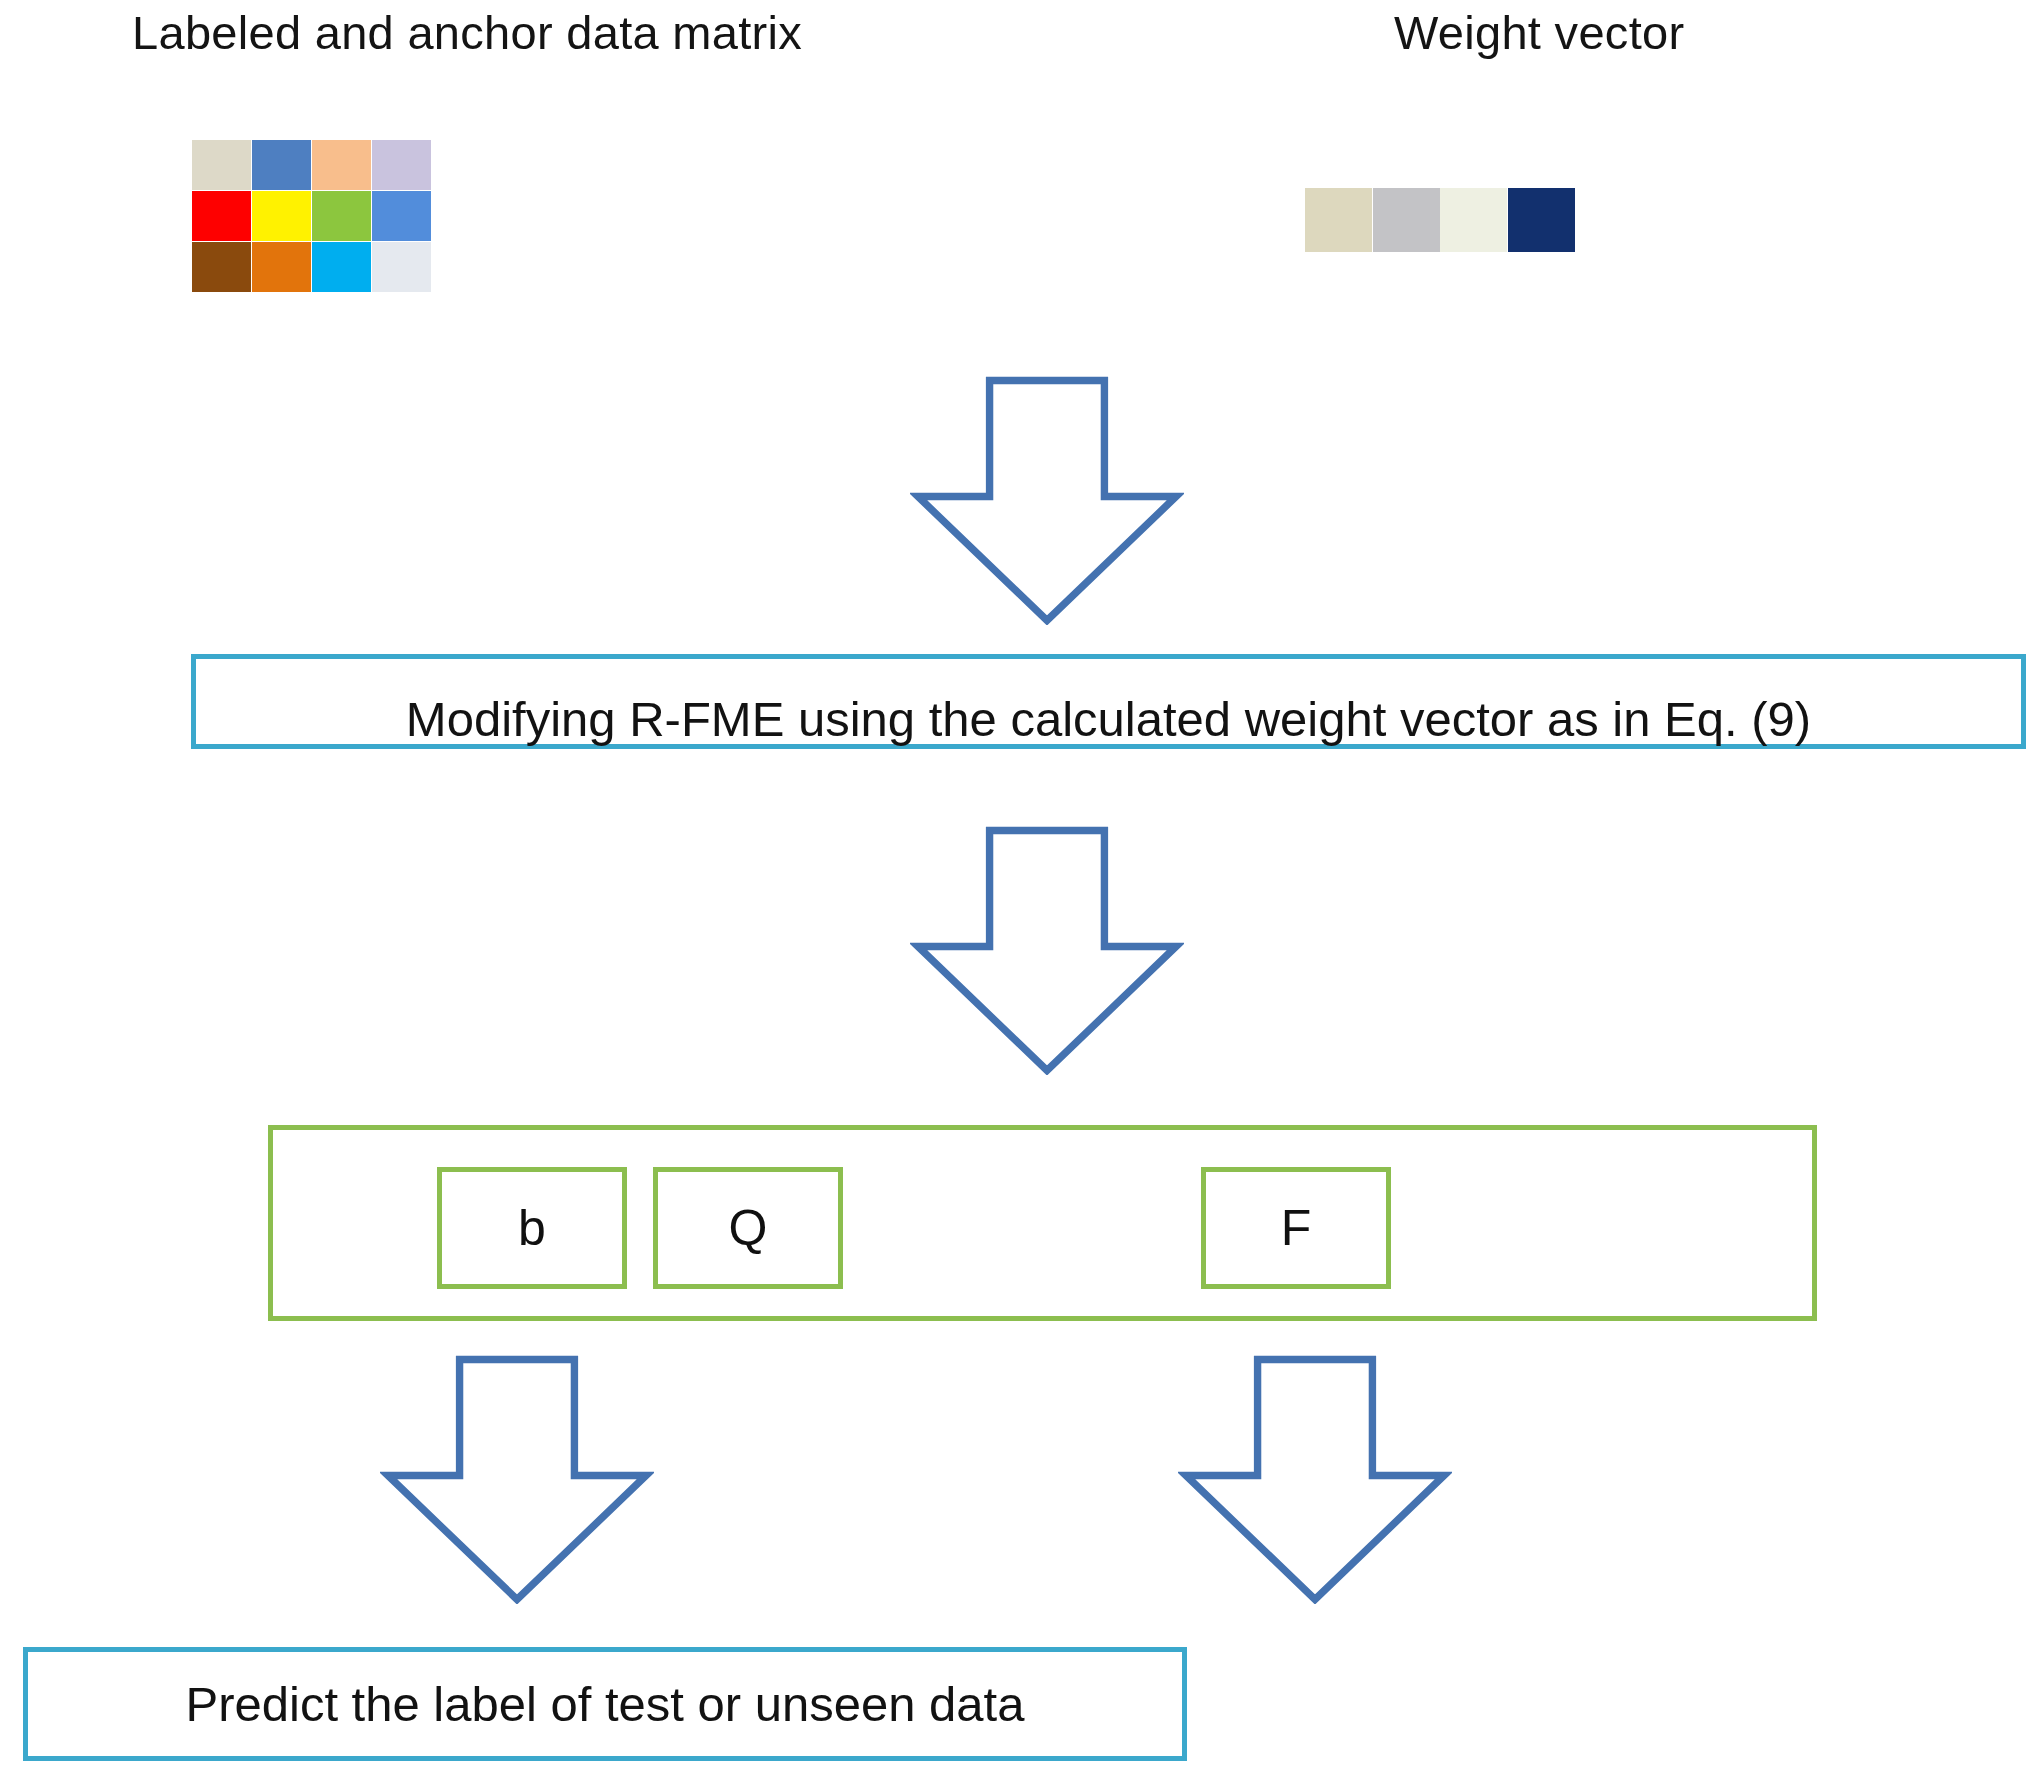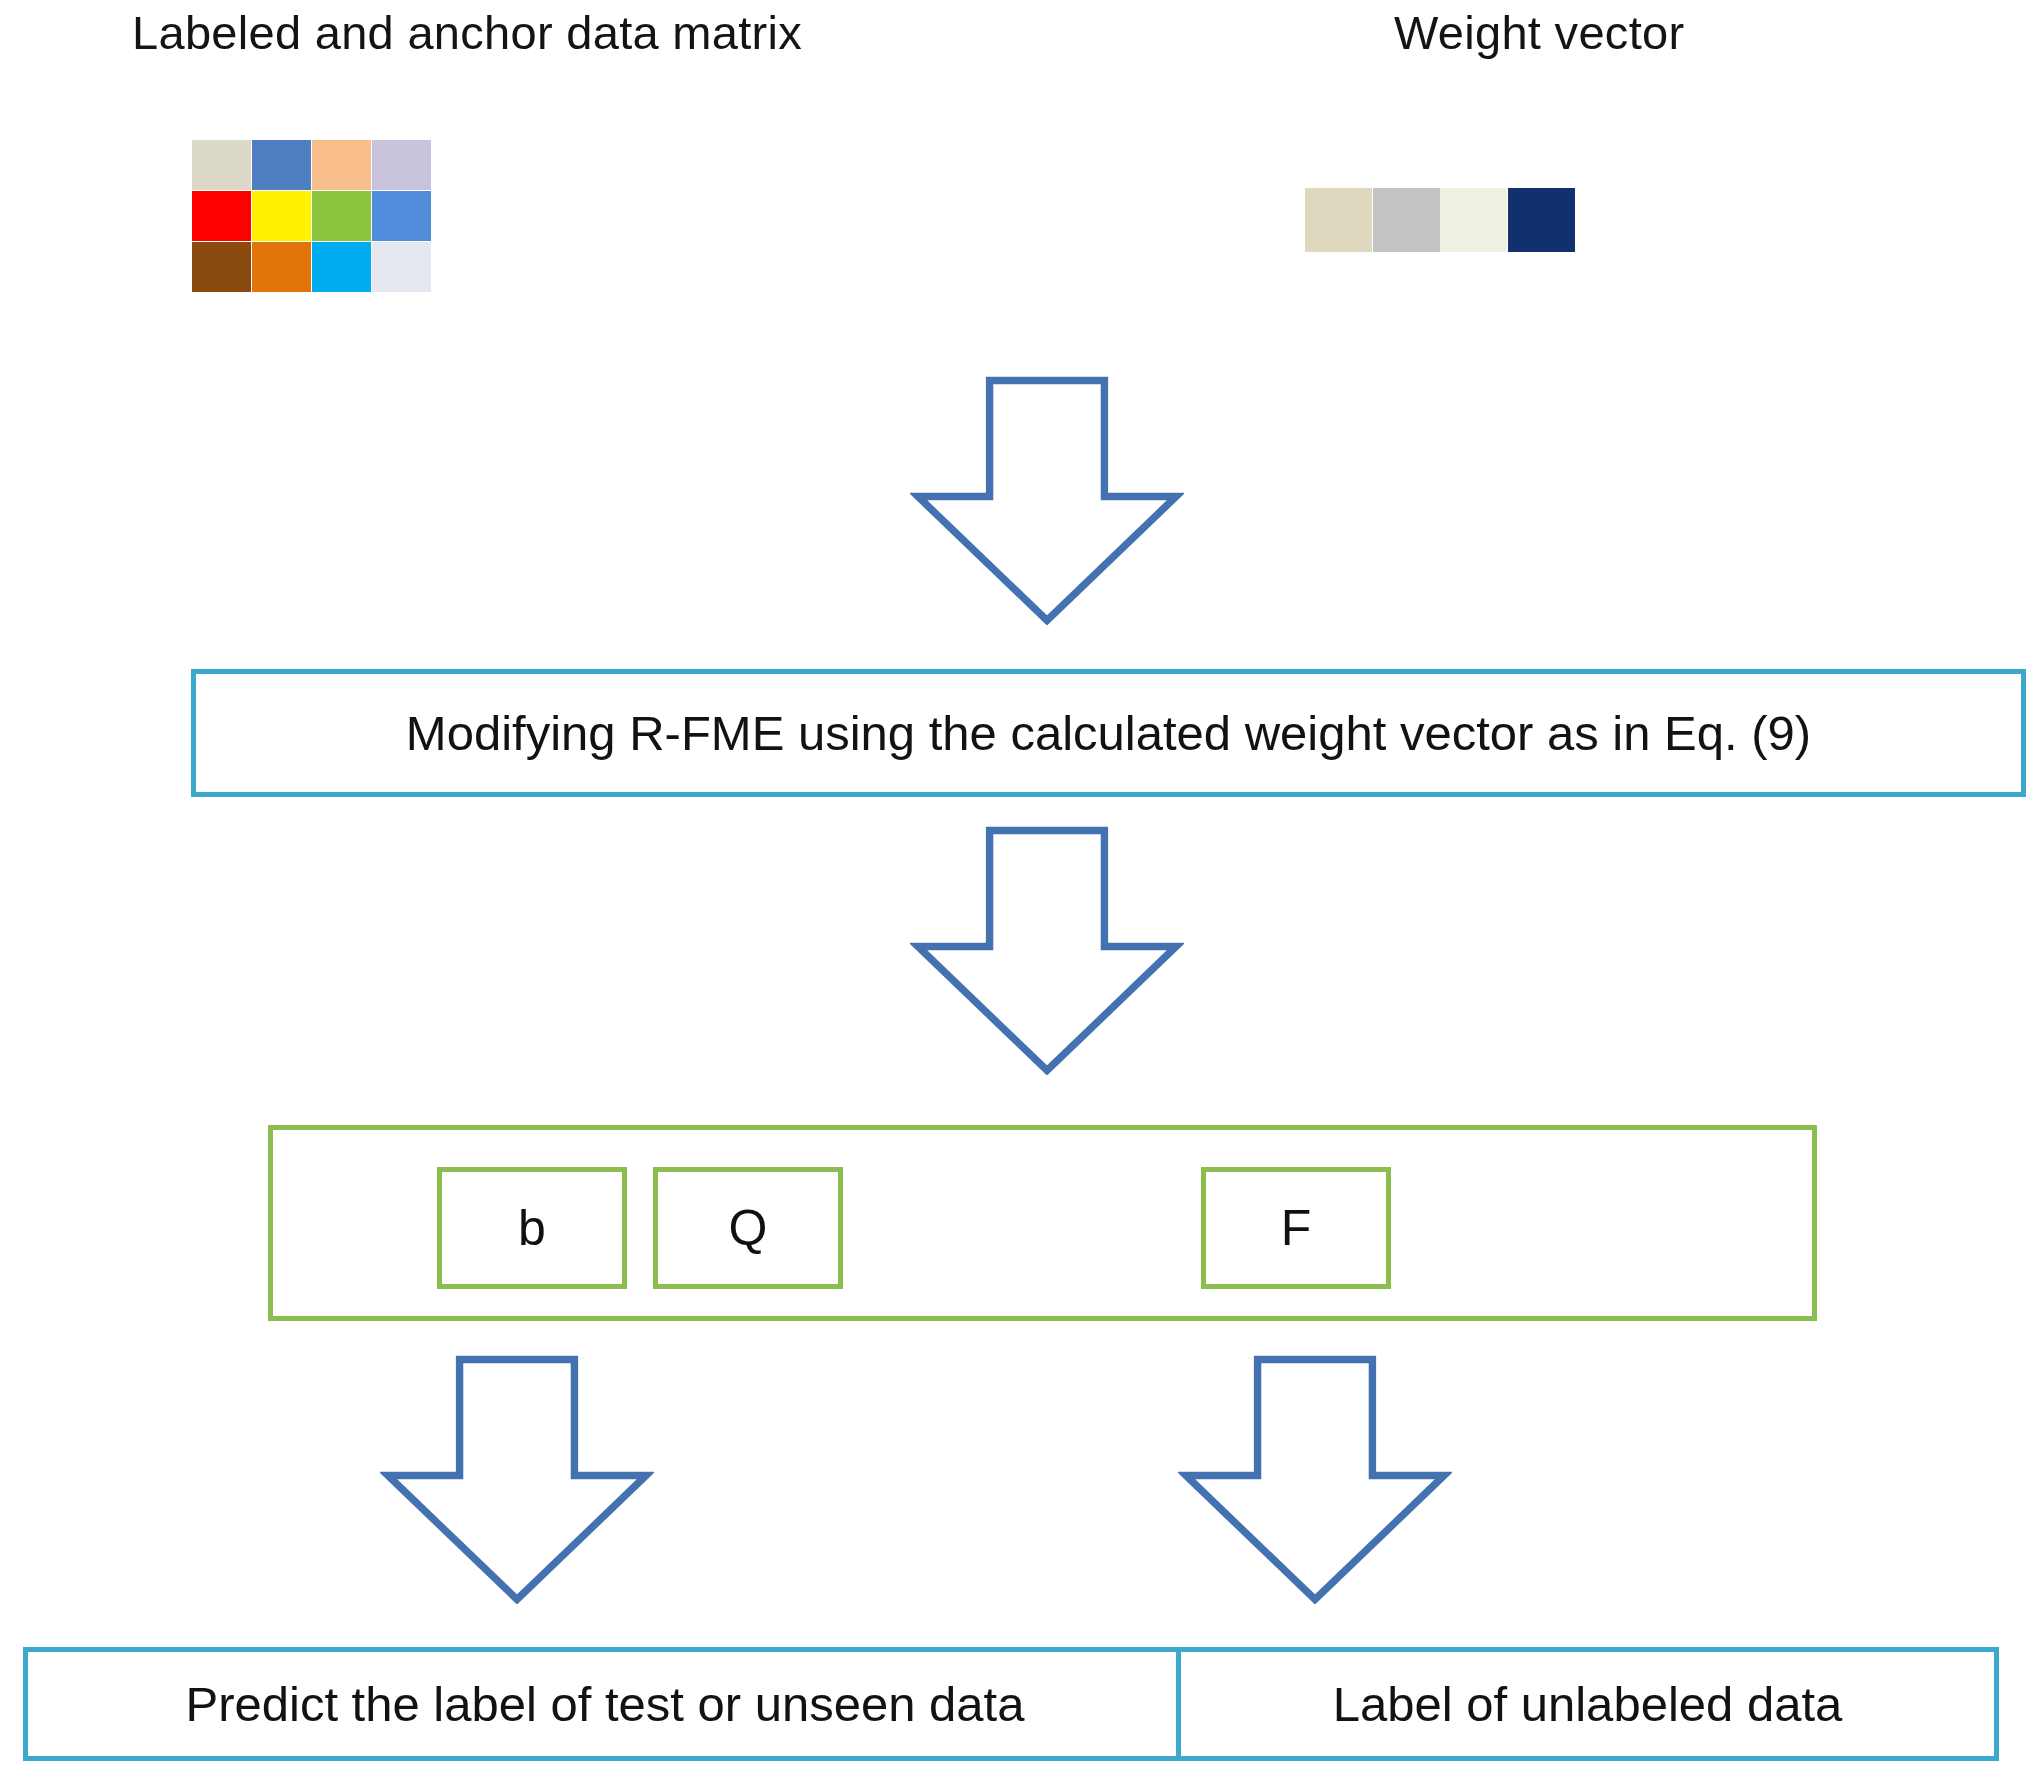--- a/index.html
+++ b/index.html
@@ -58,21 +58,21 @@
     background:#ffffff;
     box-sizing:border-box;
     display:flex;align-items:center;justify-content:center;
   }
   .cyan-box .txt{
     font-size:49px;
     color:#121212;
     white-space:nowrap;
     line-height:1;
   }
-  #box-modify{left:191px;top:669px;width:1835px;height:128px;}
+  #box-modify{left:191px;top:654px;width:1835px;height:95px;align-items:flex-end;}
   #box-predict{left:23px;top:1647px;width:1164px;height:114px;}
   #box-unlabeled{left:1176px;top:1647px;width:823px;height:114px;}
 
   
   #green-container{
     position:absolute;
     left:268px;top:1125px;
     width:1549px;height:196px;
     border:5.1px solid #8CBE4F;
     background:#ffffff;
@@ -166,18 +166,15 @@
   <div class="arrow" id="arrow-right">
     <svg viewBox="0 0 482 438" preserveAspectRatio="none">
       <polygon points="140,8 342,8 342,212 468,212 241,430 14,212 140,212" fill="#ffffff" stroke="#4472B0" stroke-width="13" stroke-linejoin="miter"></polygon>
     </svg>
   </div>
 
   <div class="cyan-box" id="box-predict">
     <span class="txt">Predict the label of test or unseen data</span>
   </div>
 
-  <div class="cyan-box" id="box-unlabeled">
-    <span class="txt">Label of unlabeled data</span>
-  </div>
 
 </div>
 
 
 </body></html>

